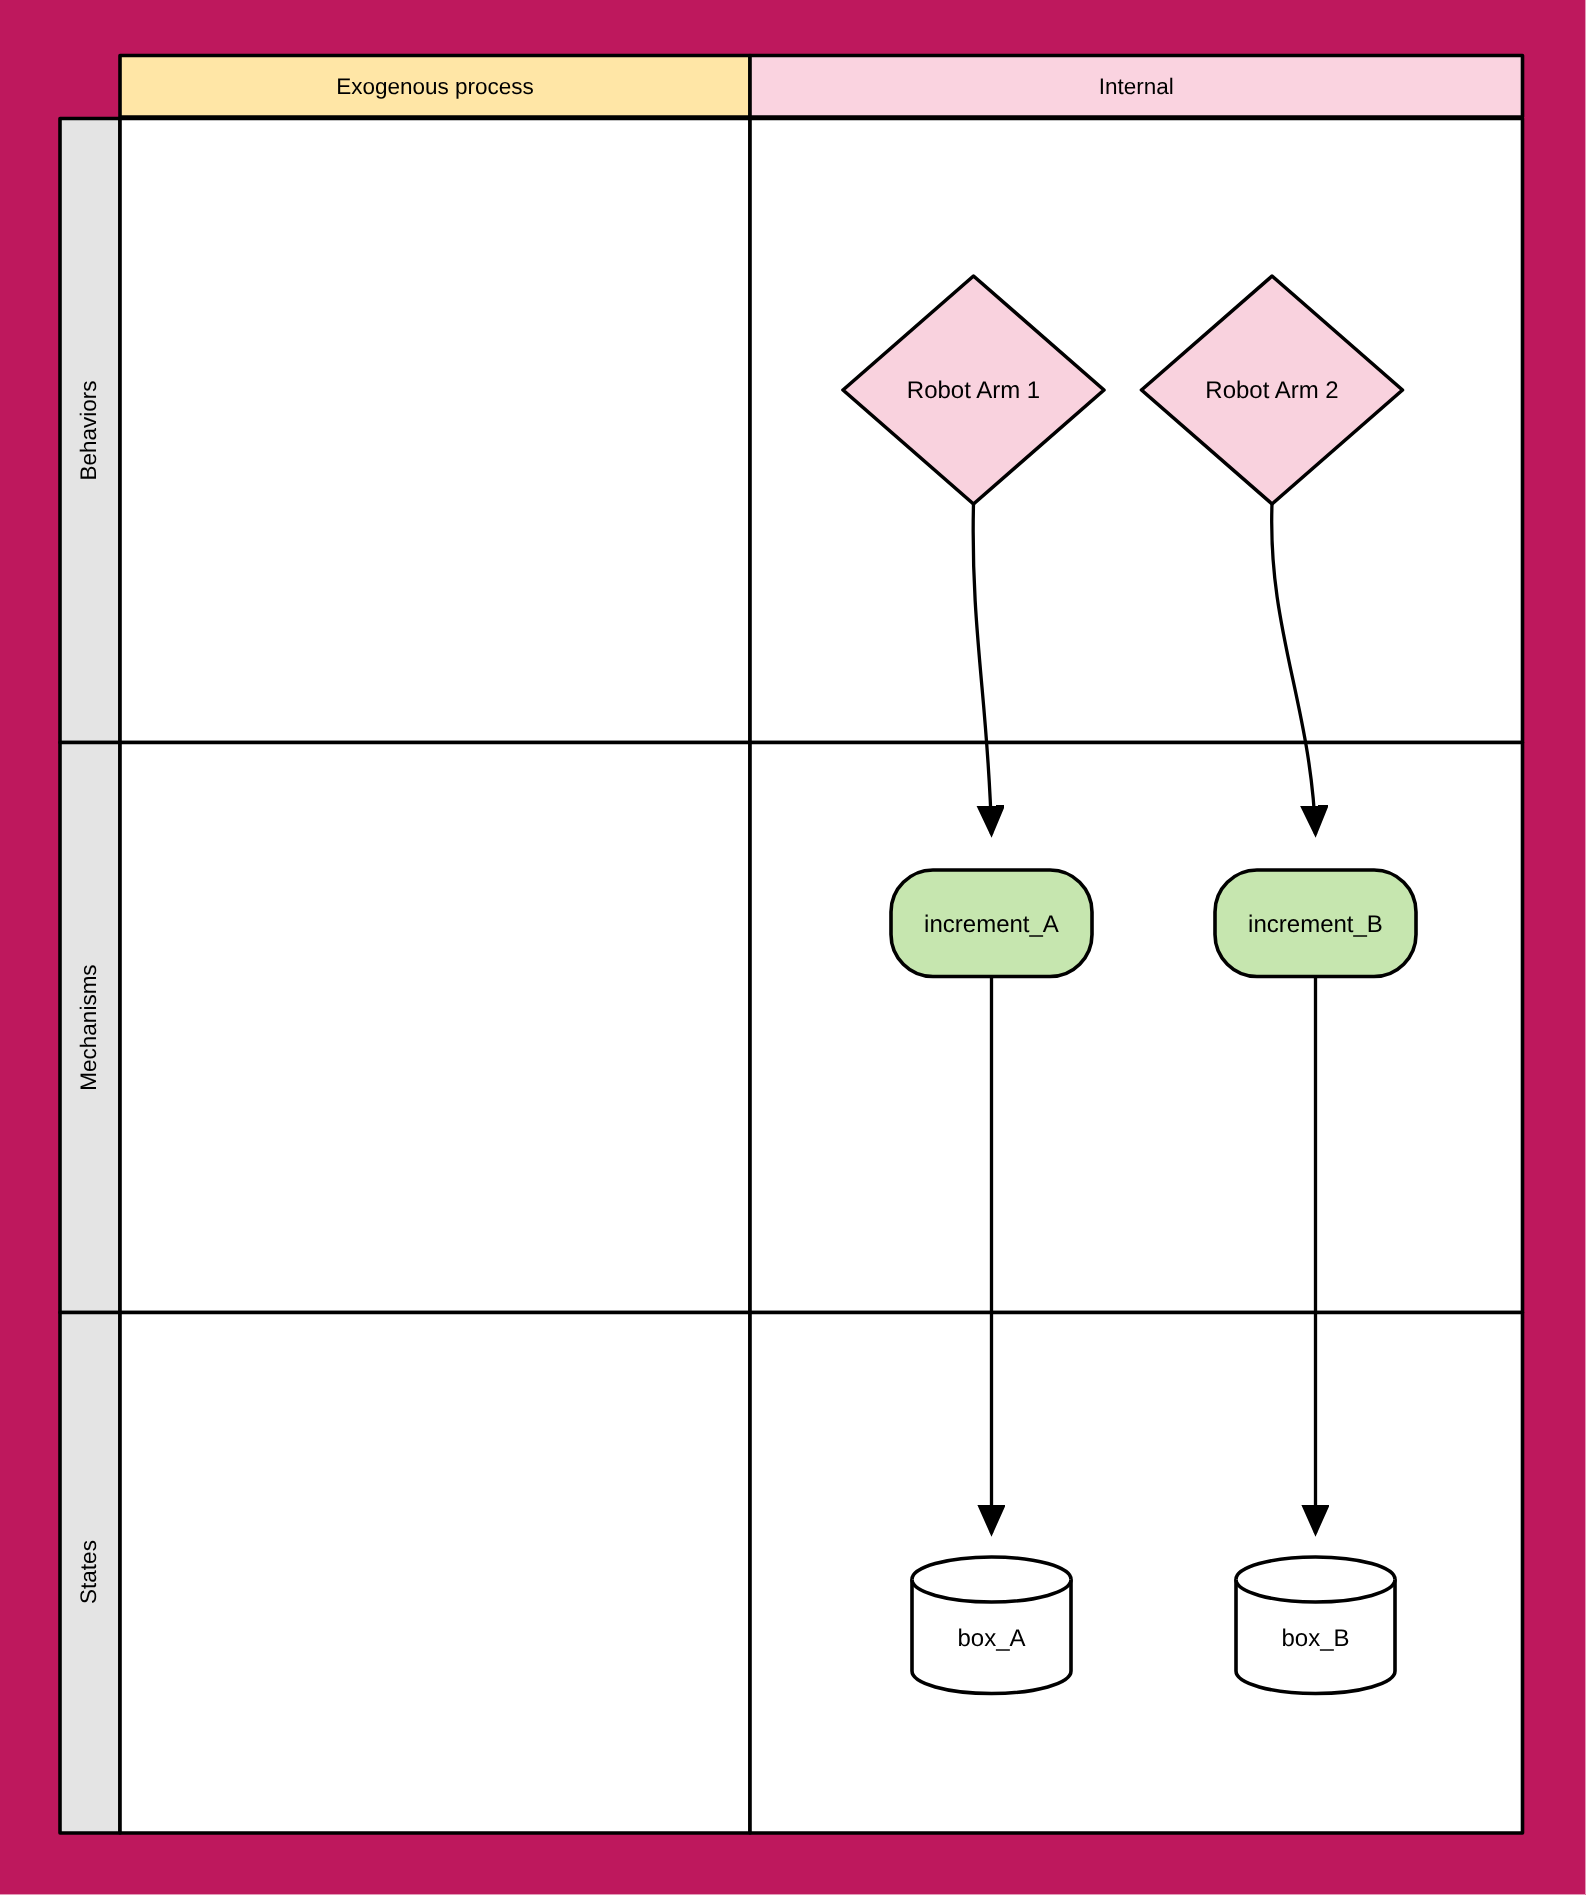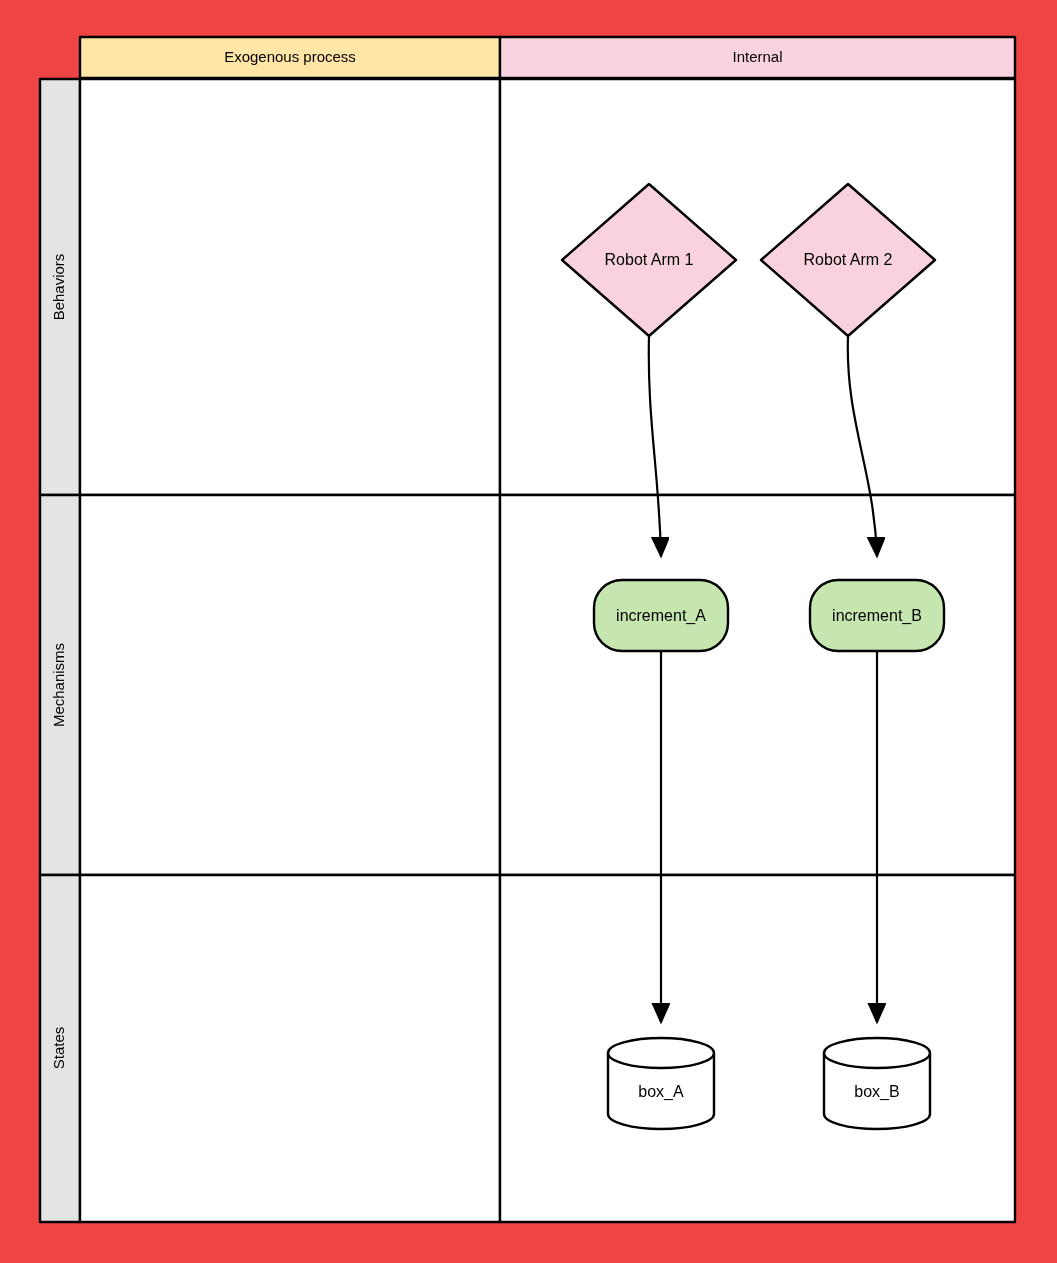--- a/index.html
+++ b/index.html
@@ -12,21 +12,21 @@
     overflow: hidden;
   }
   body {
     font-family: "Liberation Sans", sans-serif;
     color: #000000;
   }
   #canvas {
     position: relative;
     width: 1057px;
     height: 1263px;
-    background: #ef4444;
+    background: #be185d;
   }
   #diagram-svg {
     position: absolute;
     left: 0;
     top: 0;
     width: 1057px;
     height: 1263px;
   }
   .lane-header-label,
   .row-header-label,

